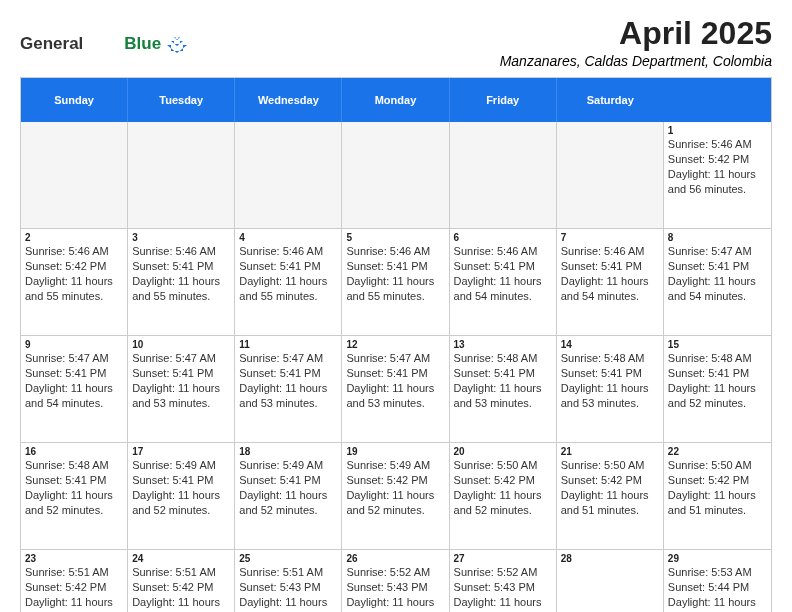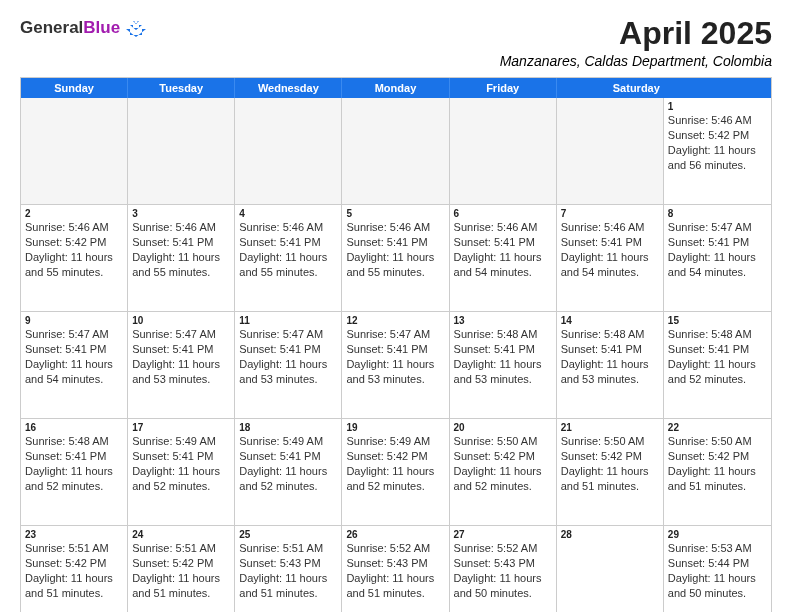--- a/index.html
+++ b/index.html
@@ -12,21 +12,21 @@
     }
     .page {
       width: 792px;
       height: 612px;
       padding: 16px 20px 10px 20px;
       display: flex;
       flex-direction: column;
     }
     .header {
       display: flex;
-      align-items: flex-start;
+      align-items: center;
       justify-content: space-between;
       margin-bottom: 8px;
     }
     .logo-area {
       display: flex;
       flex-direction: column;
       align-items: flex-start;
     }
     .title-area {
       text-align: right;
@@ -51,25 +51,25 @@
     }
     .cal-header {
       display: grid;
       grid-template-columns: repeat(7, 1fr);
       background: #1a73e8;
     }
     .cal-header-cell {
       color: #fff;
       font-size: 11px;
       font-weight: bold;
-      padding: 4px 4px;
+      padding: 16px 4px;
       text-align: center;
       border-right: 1px solid #3a8af0;
     }
-    .cal-header-cell:last-child { border-right: none; text-align: right; }
+    .cal-header-cell:last-child { border-right: none; }
     .cal-body {
       display: grid;
       grid-template-rows: repeat(6, 1fr);
       flex: 1;
     }
     .cal-row {
       display: grid;
       grid-template-columns: repeat(7, 1fr);
       border-bottom: 1px solid #ccc;
     }
@@ -374,19 +374,20 @@
   }
   .logo-general {
     font-size: 17px;
     font-weight: bold;
     color: #333;
     font-family: Arial, sans-serif;
   }
   .logo-blue-text {
     font-size: 17px;
     font-weight: bold;
-    color: #a21caf;
+    color: #15803d;
     font-family: Arial, sans-serif;
+    margin-left: 41px;
   }
   .logo-bird {
     margin-left: 4px;
   }
 </style>
 
 </body></html>

